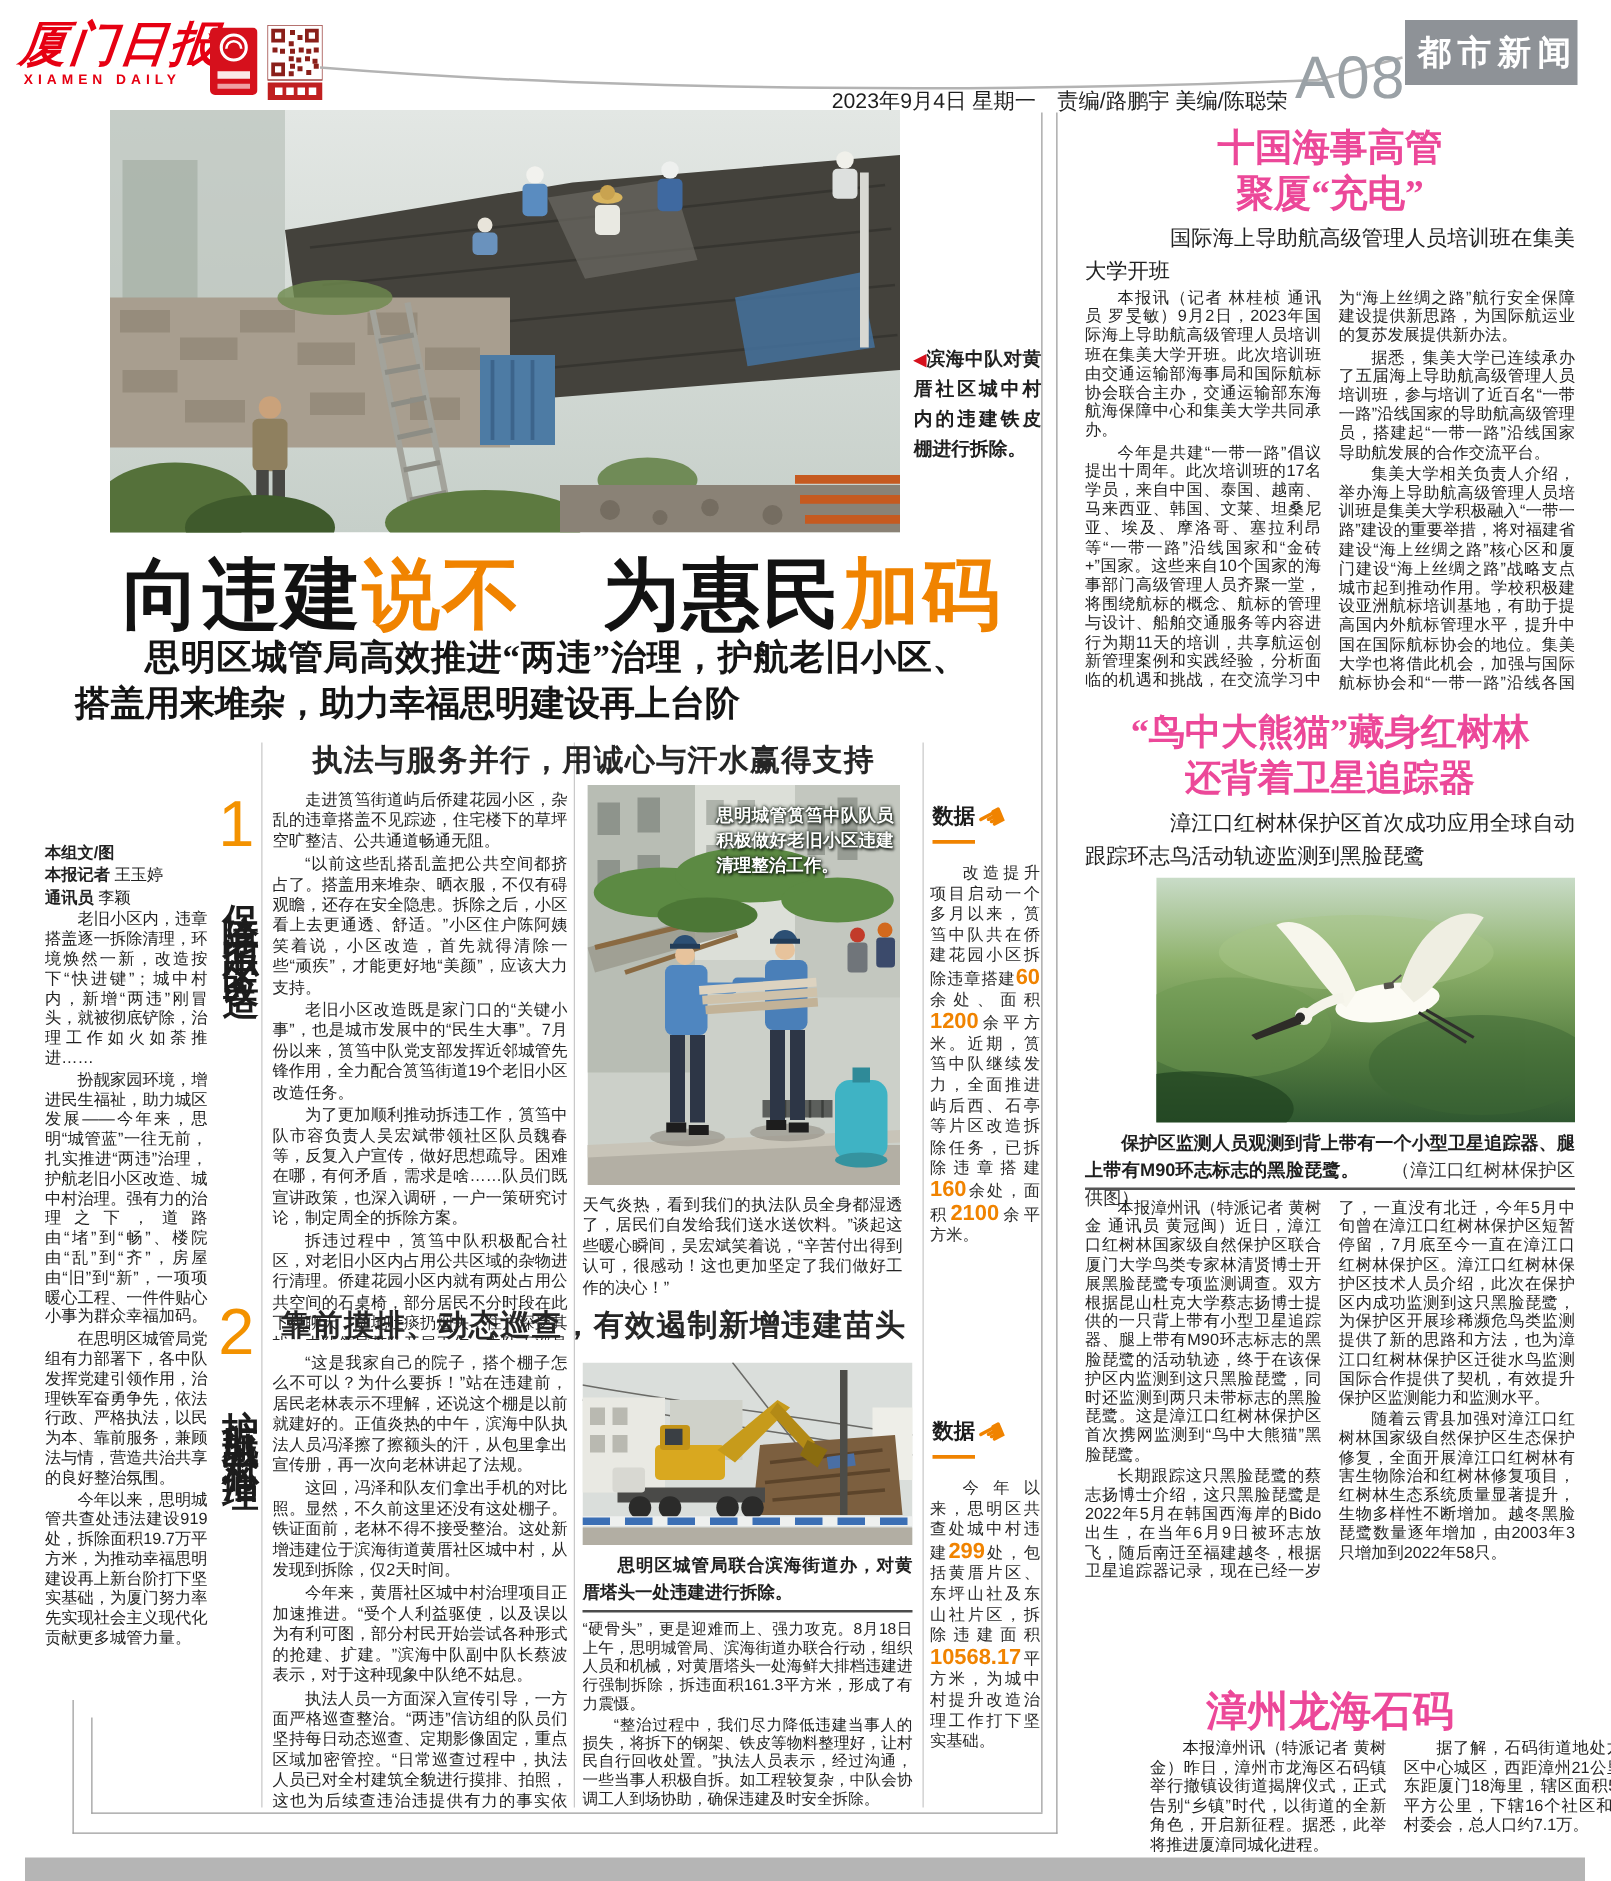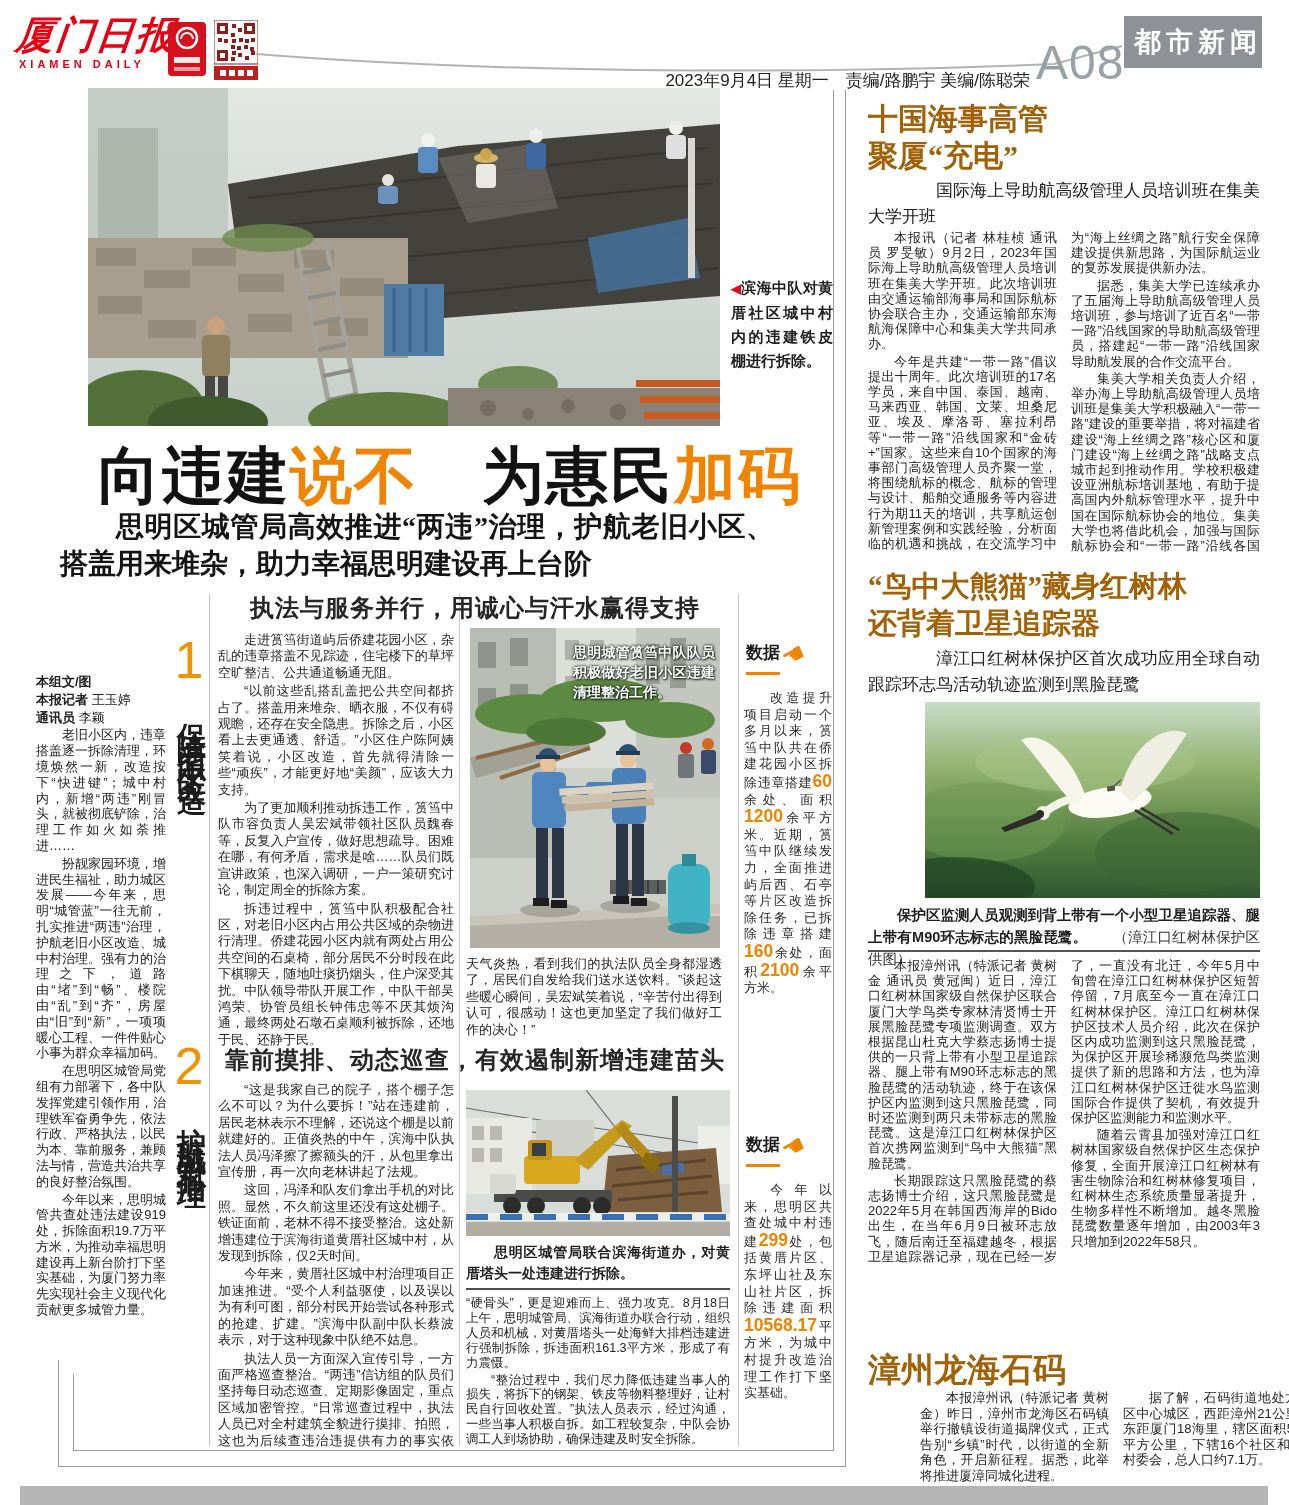--- a/index.html
+++ b/index.html
@@ -74,21 +74,21 @@
              margin-left:2px;vertical-align:-6px;}
   .dl1{left:746px;top:640px;} .dl2{left:746px;top:1132px;}
   .databox{width:88px;font-family:"Liberation Serif",serif;font-size:13px;line-height:16.6px;
            text-align:justify;color:#2a2a2a;}
   .db1{left:744px;top:690px;height:372px;overflow:hidden;}
   .db2{left:744px;top:1182px;height:262px;overflow:hidden;}
   .databox .seg-n{color:#f08300;font-weight:700;font-size:17.5px;font-family:"Liberation Sans",sans-serif;}
   .databox-inner{text-indent:2em;}
 
   
-  .r-title{width:392px;font-family:"Liberation Serif",serif;font-weight:700;color:#a16207;}
+  .r-title{width:392px;text-align:center;font-family:"Liberation Serif",serif;font-weight:700;color:#ec4899;}
   .a1-title{left:868px;top:100px;font-size:30px;line-height:37px;}
   .a2-title{left:868px;top:568px;font-size:29px;line-height:37px;}
   .a3-title{left:868px;top:1348px;font-size:33px;line-height:44px;}
   .r-sub{width:392px;font-family:"Liberation Serif",serif;font-size:17px;line-height:26px;color:#222;
          text-indent:68px;text-align:justify;}
   .a1-sub{left:868px;top:178px;} .a2-sub{left:868px;top:646px;}
   .r-body{width:392px;column-count:2;column-gap:14px;font-size:13px;line-height:15.2px;
           text-align:justify;color:#242424;overflow:hidden;}
   .a1-body{left:868px;top:230px;height:326px;}
   .a2-body{left:868px;top:958px;height:322px;}
@@ -290,20 +290,21 @@
 
   <div class="abs sec-num num1">1</div>
   <div class="abs vtitle vt1">保障老旧小区改造</div>
   <div class="abs sec-num num2">2</div>
   <div class="abs vtitle vt2">护航城中村治理</div>
 
   <div class="abs sec-header sh1">执法与服务并行，用诚心与汗水赢得支持</div>
   <div class="abs bodytext col1a">
       <p>走进筼筜街道屿后侨建花园小区，杂乱的违章搭盖不见踪迹，住宅楼下的草坪空旷整洁、公共通道畅通无阻。</p>
       <p>“以前这些乱搭乱盖把公共空间都挤占了。搭盖用来堆杂、晒衣服，不仅有碍观瞻，还存在安全隐患。拆除之后，小区看上去更通透、舒适。”小区住户陈阿姨笑着说，小区改造，首先就得清除一些“顽疾”，才能更好地“美颜”，应该大力支持。</p>
+      <p>老旧小区改造既是家门口的“关键小事”，也是城市发展中的“民生大事”。7月份以来，筼筜中队党支部发挥近邻城管先锋作用，全力配合筼筜街道19个老旧小区改造任务。</p>
       <p>为了更加顺利推动拆违工作，筼筜中队市容负责人吴宏斌带领社区队员魏春等，反复入户宣传，做好思想疏导。困难在哪，有何矛盾，需求是啥……队员们既宣讲政策，也深入调研，一户一策研究讨论，制定周全的拆除方案。</p>
       <p>拆违过程中，筼筜中队积极配合社区，对老旧小区内占用公共区域的杂物进行清理。侨建花园小区内就有两处占用公共空间的石桌椅，部分居民不分时段在此下棋聊天，随地吐痰扔烟头，住户深受其扰。中队领导带队开展工作，中队干部吴鸿荣、协管员组长钟伟忠等不厌其烦沟通，最终两处石墩石桌顺利被拆除，还地于民、还静于民。</p>
     </div>
 
   <div class="abs photo2">
     <svg viewBox="0 0 250 320" preserveAspectRatio="none">
       <rect width="250" height="320" fill="#ccd0c9"></rect>
       <rect x="0" y="0" width="86" height="230" fill="#b8bdb4"></rect>
       <g fill="#8e948c">
           <rect x="8" y="14" width="18" height="26"></rect>

